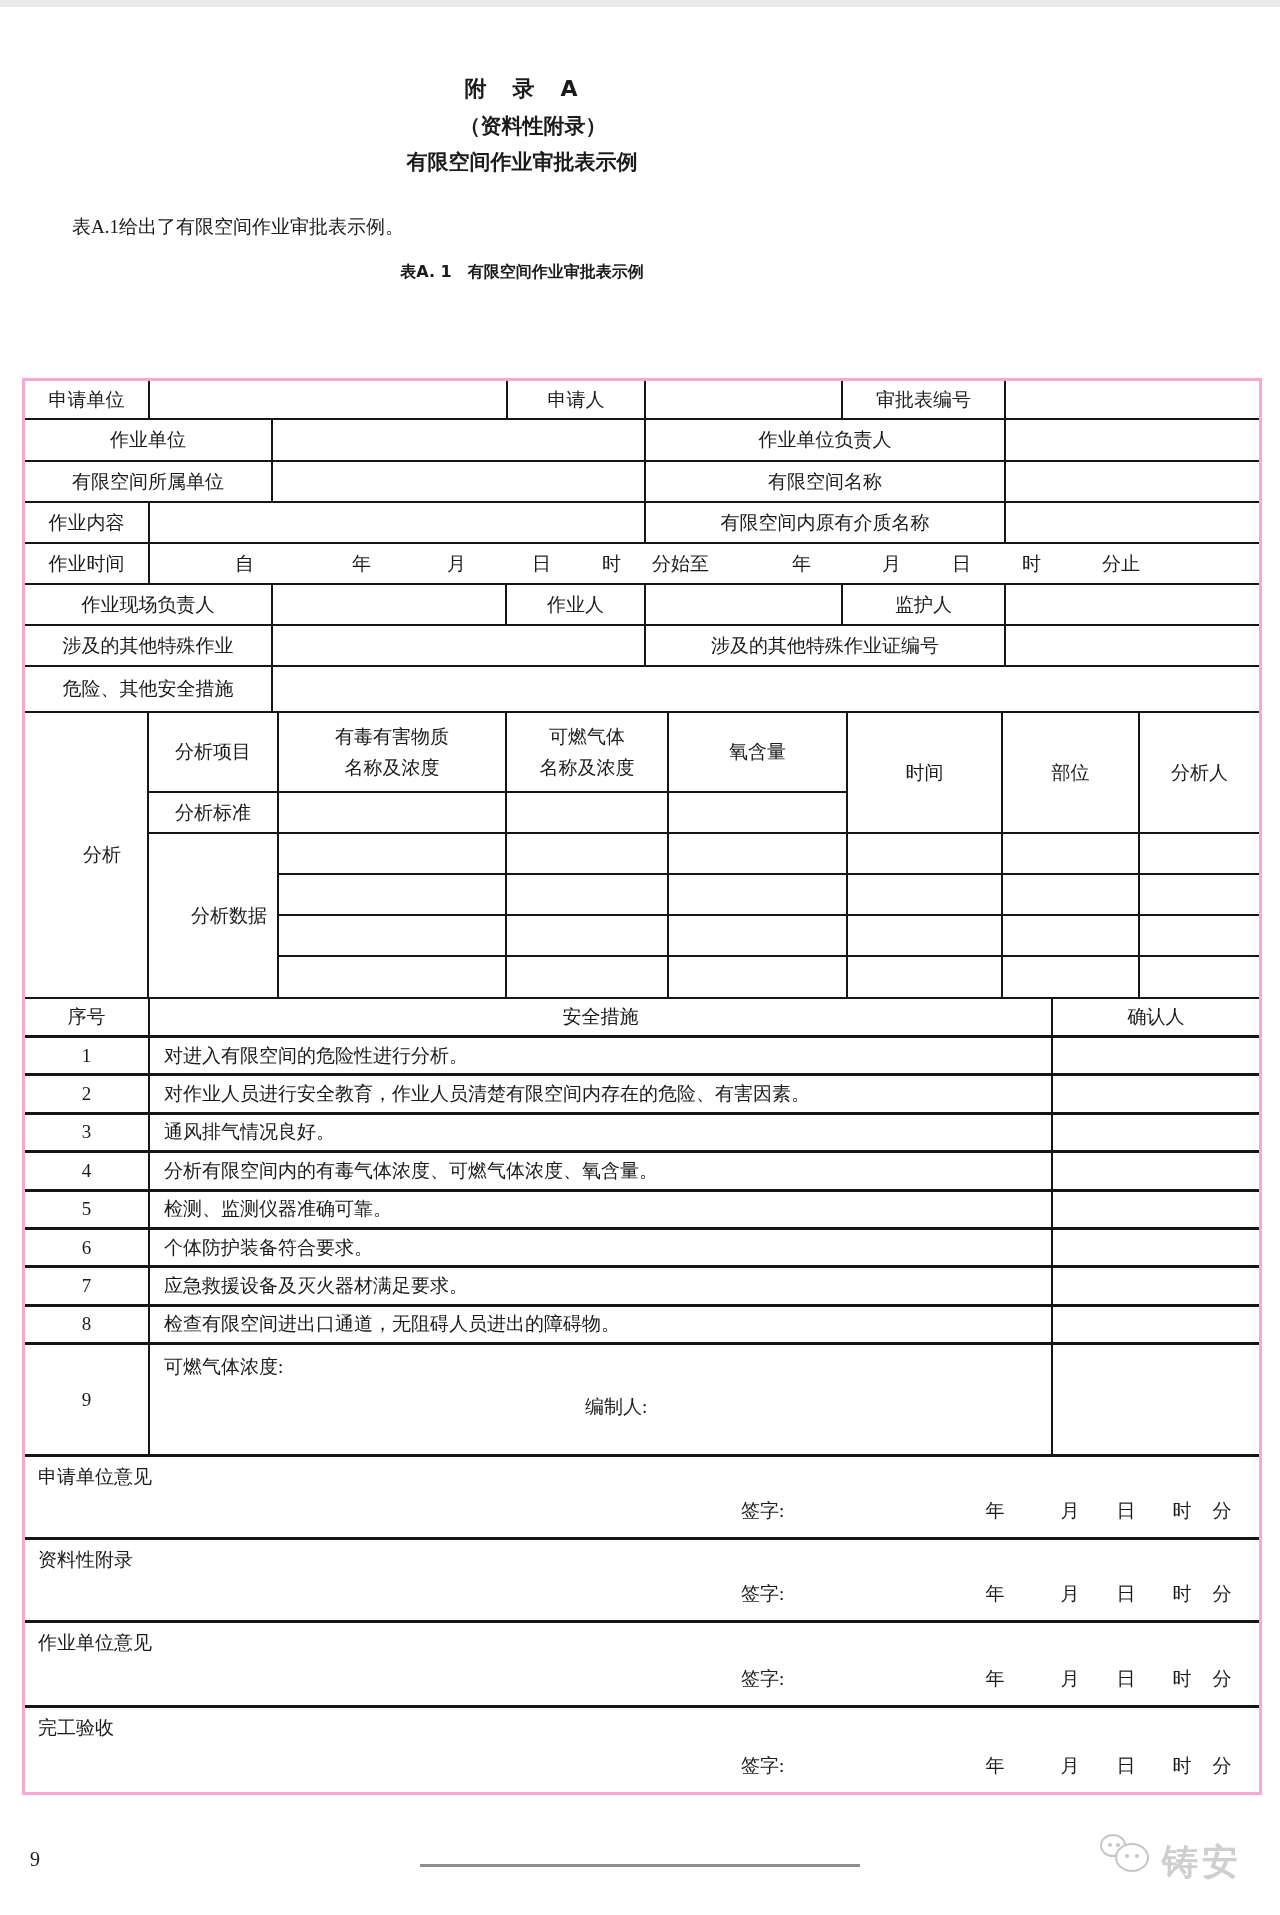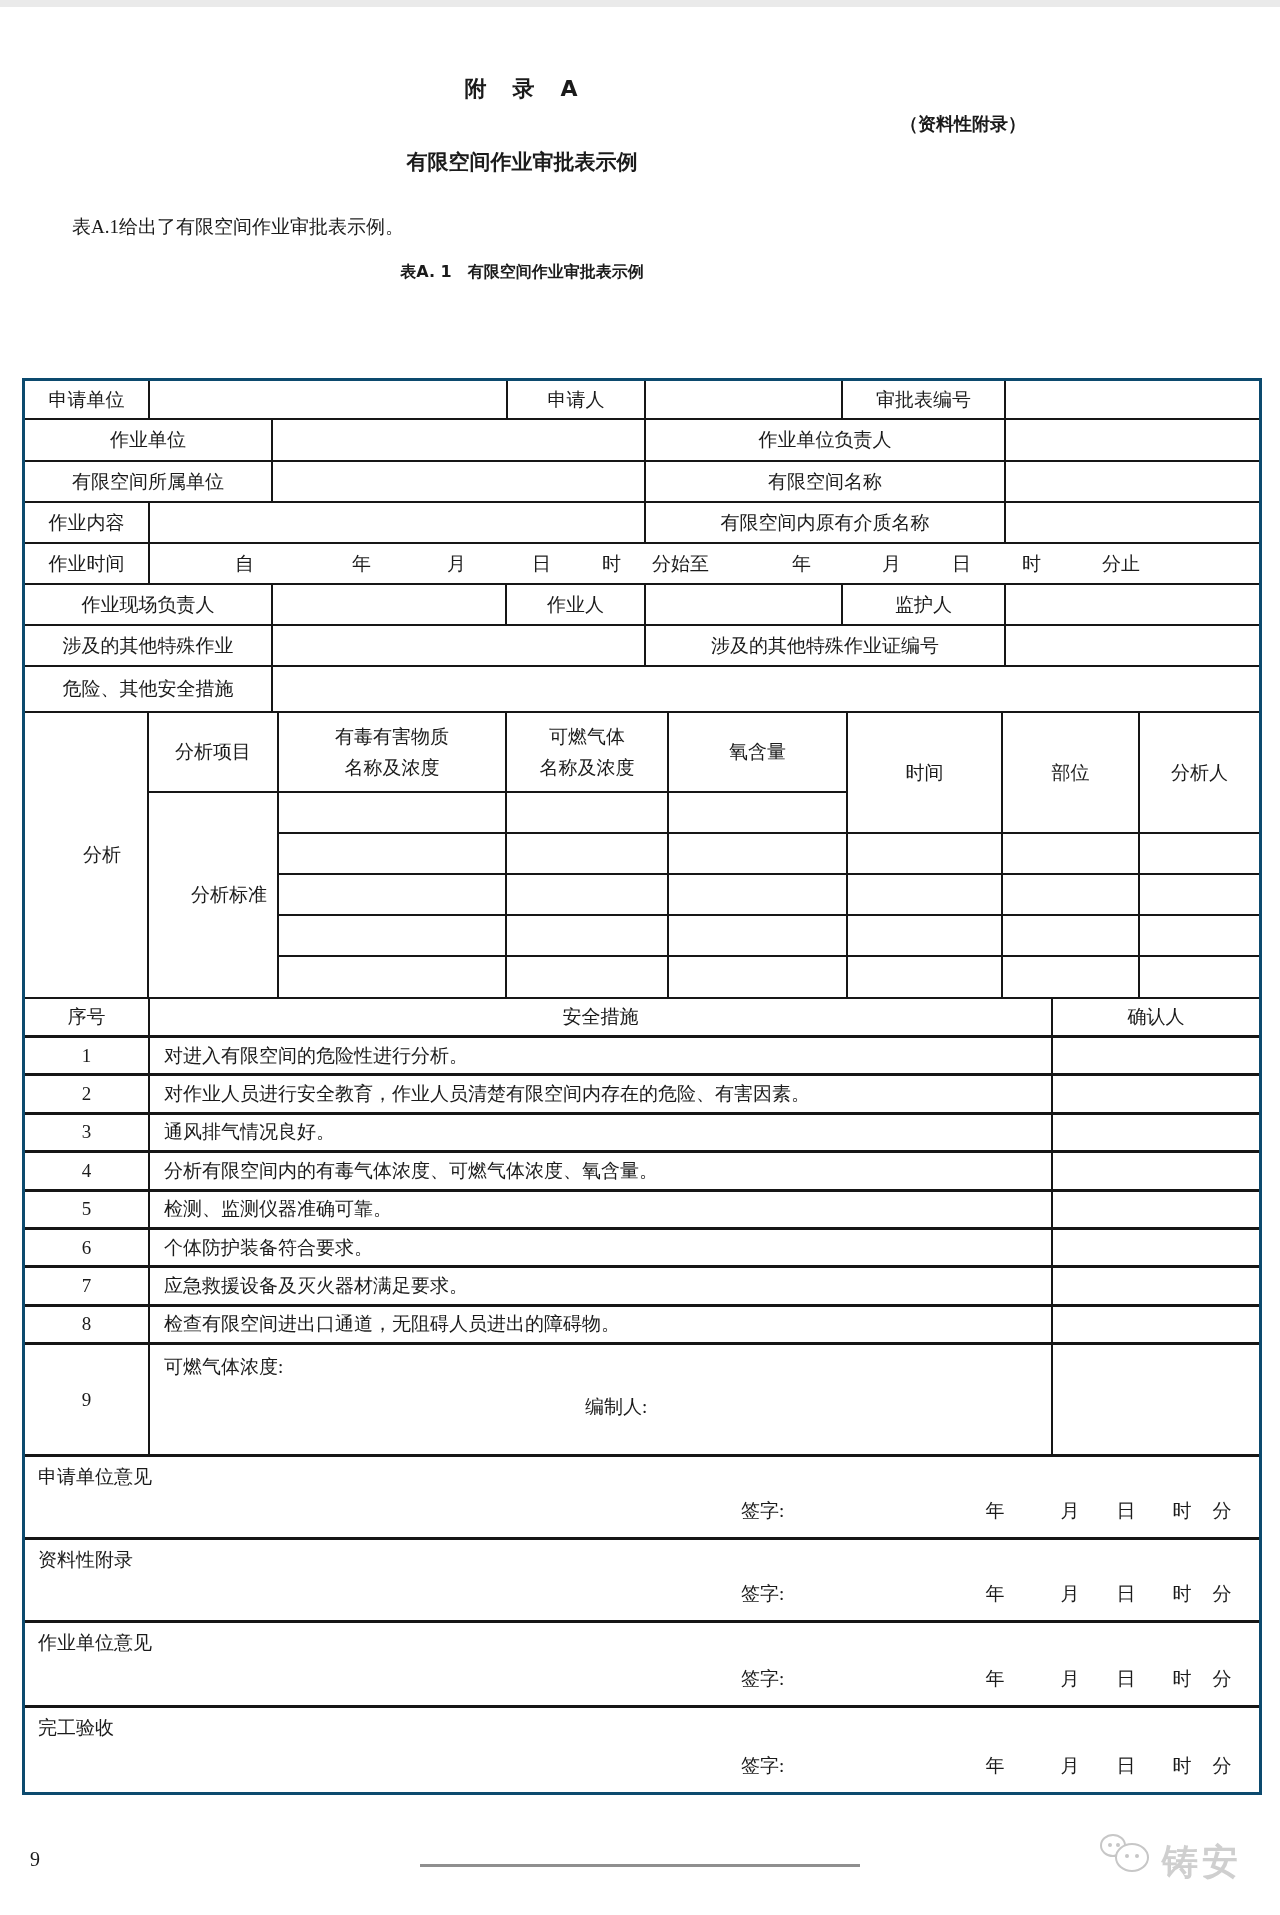--- a/index.html
+++ b/index.html
@@ -10,29 +10,29 @@
     color:#1b1b1b;
     position:relative;
     overflow:hidden;
   }
   .top-strip { position:absolute; top:0; left:0; width:1280px; height:7px; background:#eaeaea; }
 
   
   .titles { position:absolute; left:22px; width:1000px; text-align:center;
             font-family:"DejaVu Sans", sans-serif; font-weight:bold; }
   .t1 { position:absolute; top:74px;  left:0; width:100%; font-size:22px; letter-spacing:2px; }
-  .t2 { position:absolute; top:112px; left:4px; width:100%; font-size:18px;text-align:right; }
+  .t2 { position:absolute; top:112px; left:11px; width:100%; font-size:21px; }
   .t3 { position:absolute; top:148px; left:0; width:100%; font-size:21px; }
   .intro { position:absolute; left:72px; top:214px; font-size:19px; }
   .caption { position:absolute; left:22px; top:262px; width:1000px; text-align:center;
              font-size:16px; font-weight:bold; font-family:"DejaVu Sans", sans-serif; }
 
   
   .tbl { position:absolute; left:22px; top:378px; width:1240px; height:1417px;
-         border:3px solid #0c4a6e; display:flex; flex-direction:column; font-size:19px; }
+         border:3px solid #f9a8d4; display:flex; flex-direction:column; font-size:19px; }
   .row { display:flex; flex-direction:row; border-bottom:2px solid #161616; min-height:0; }
   .c { border-right:2px solid #161616; display:flex; align-items:center; justify-content:center;
        overflow:hidden; }
   .c:last-child { border-right:none; }
   .grow { flex:1; }
 
   
   .acol { display:flex; flex-direction:column; border-right:2px solid #161616; }
   .acol:last-child { border-right:none; }
   .ac { border-bottom:2px solid #161616; display:flex; align-items:center; justify-content:center;
@@ -158,20 +158,21 @@
     <div class="c grow"></div>
   </div>
 
   <div class="row" style="flex:0 0 286px">
     <div class="acol" style="width:124px">
       <div class="ac">分析</div>
     </div>
     <div class="acol" style="width:130px">
       <div class="ac" style="height:80px">分析项目</div>
       <div class="ac" style="height:41px">分析标准</div>
+      <div class="ac">分析数据</div>
     </div>
     <div class="acol" style="width:228px">
       <div class="ac two" style="height:80px">
         <span>有毒有害物质</span>
         <span>名称及浓度</span>
       </div>
       <div class="ac" style="height:41px"></div>
       <div class="ac" style="height:41px"></div>
       <div class="ac" style="height:41px"></div>
       <div class="ac" style="height:41px"></div>

